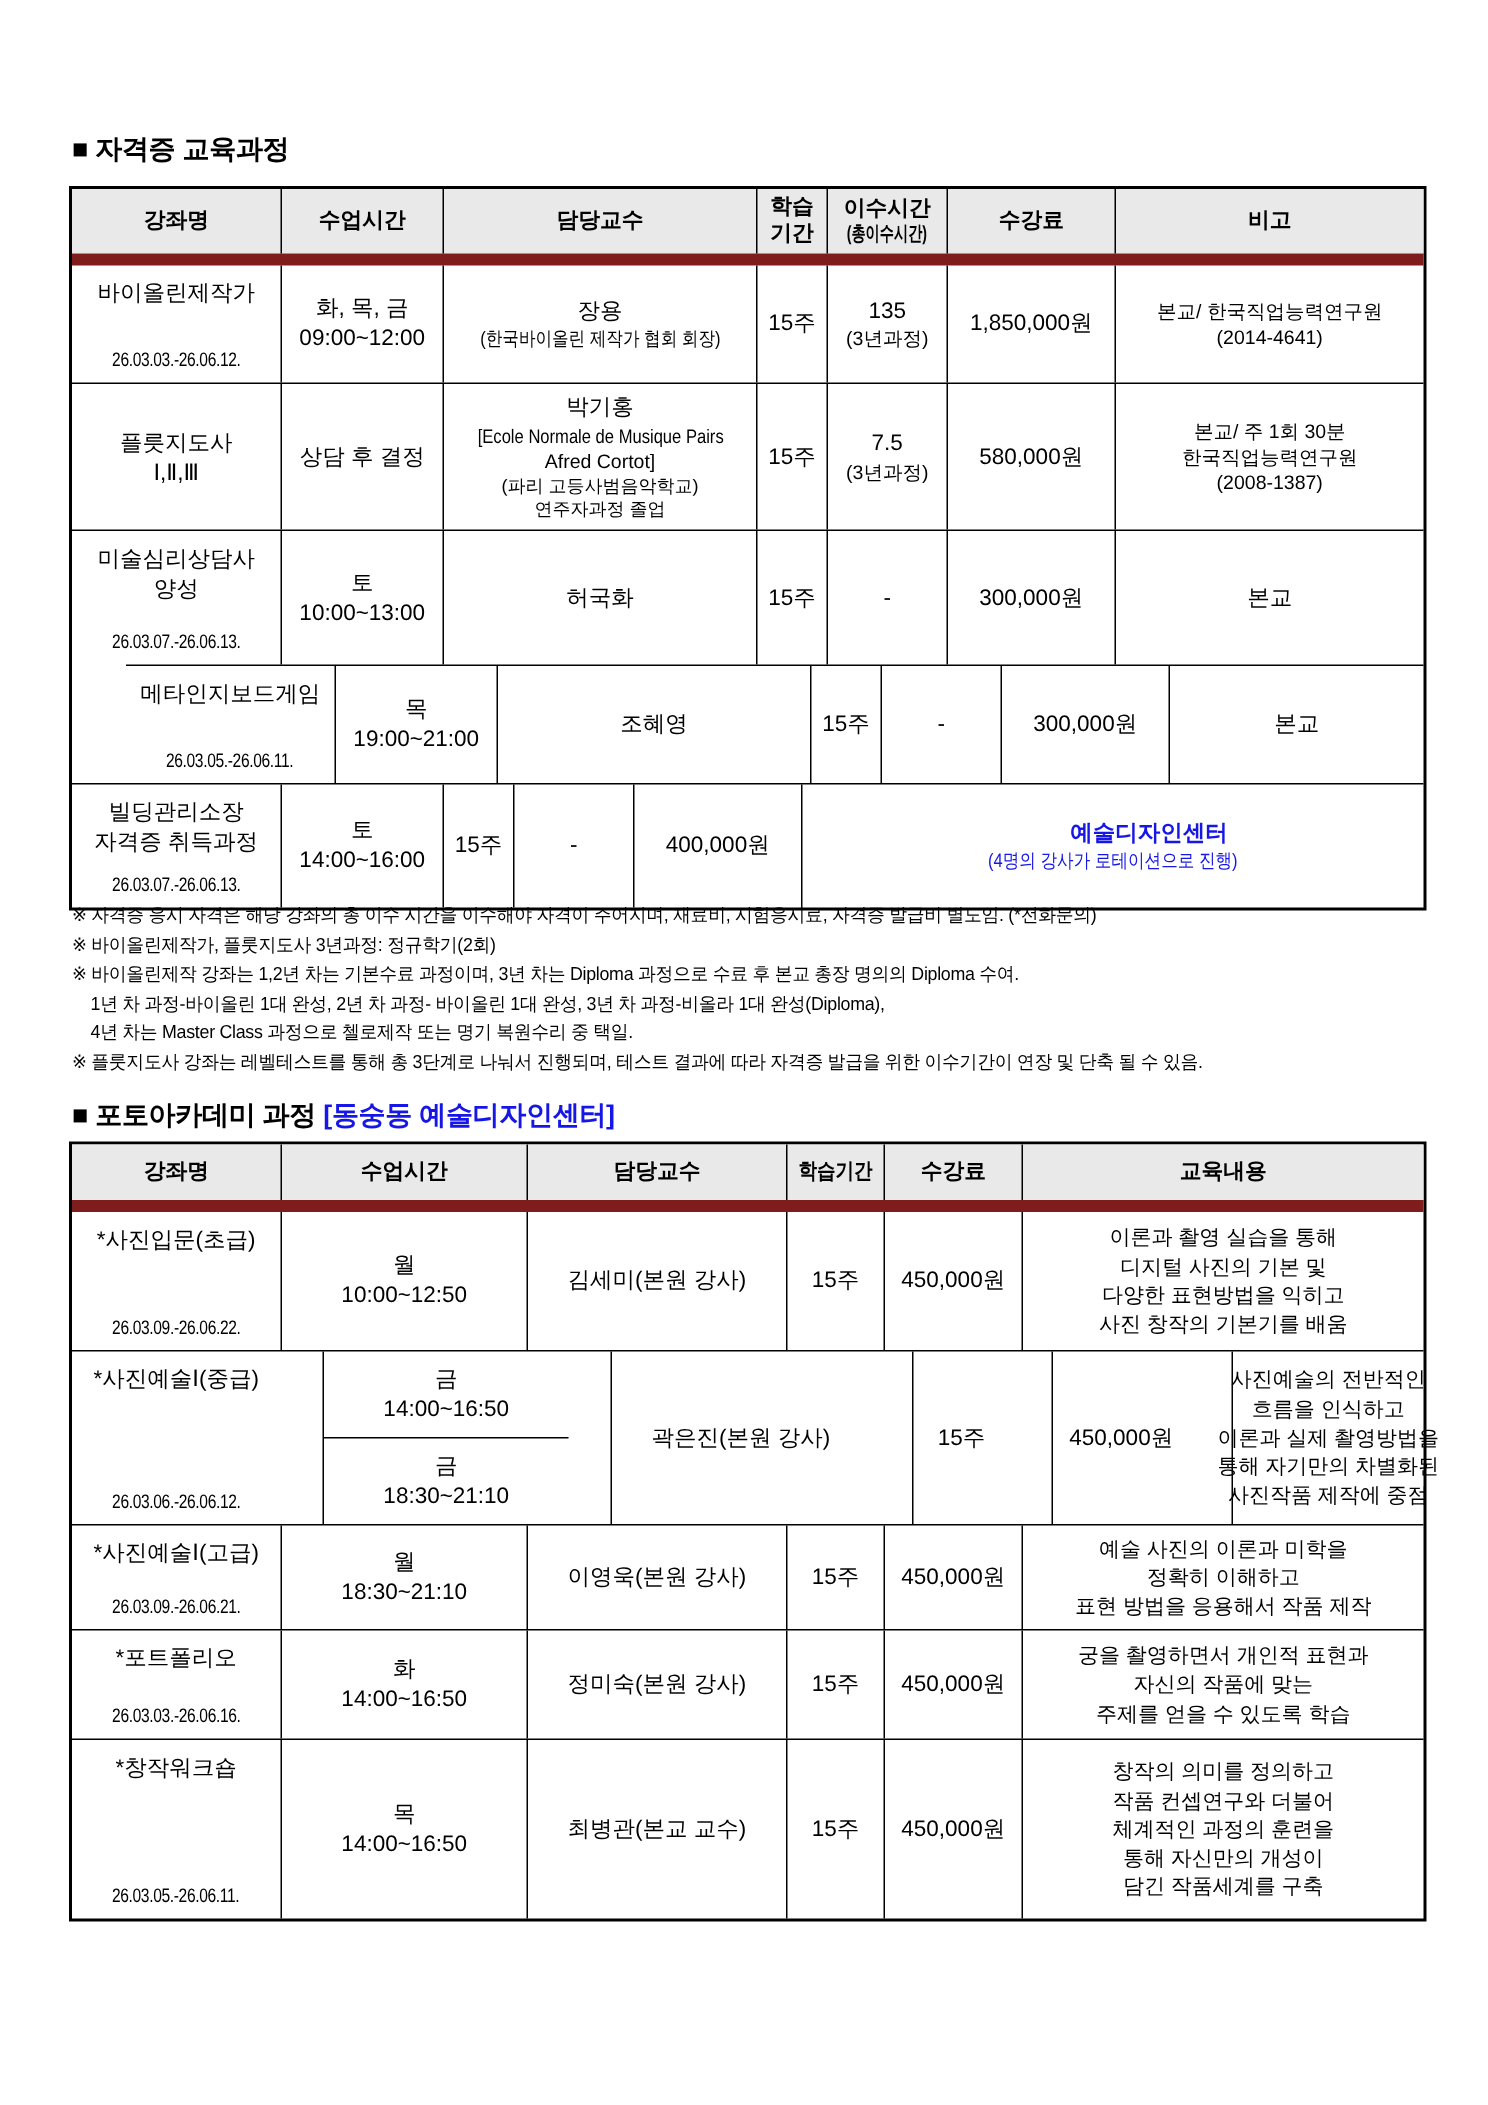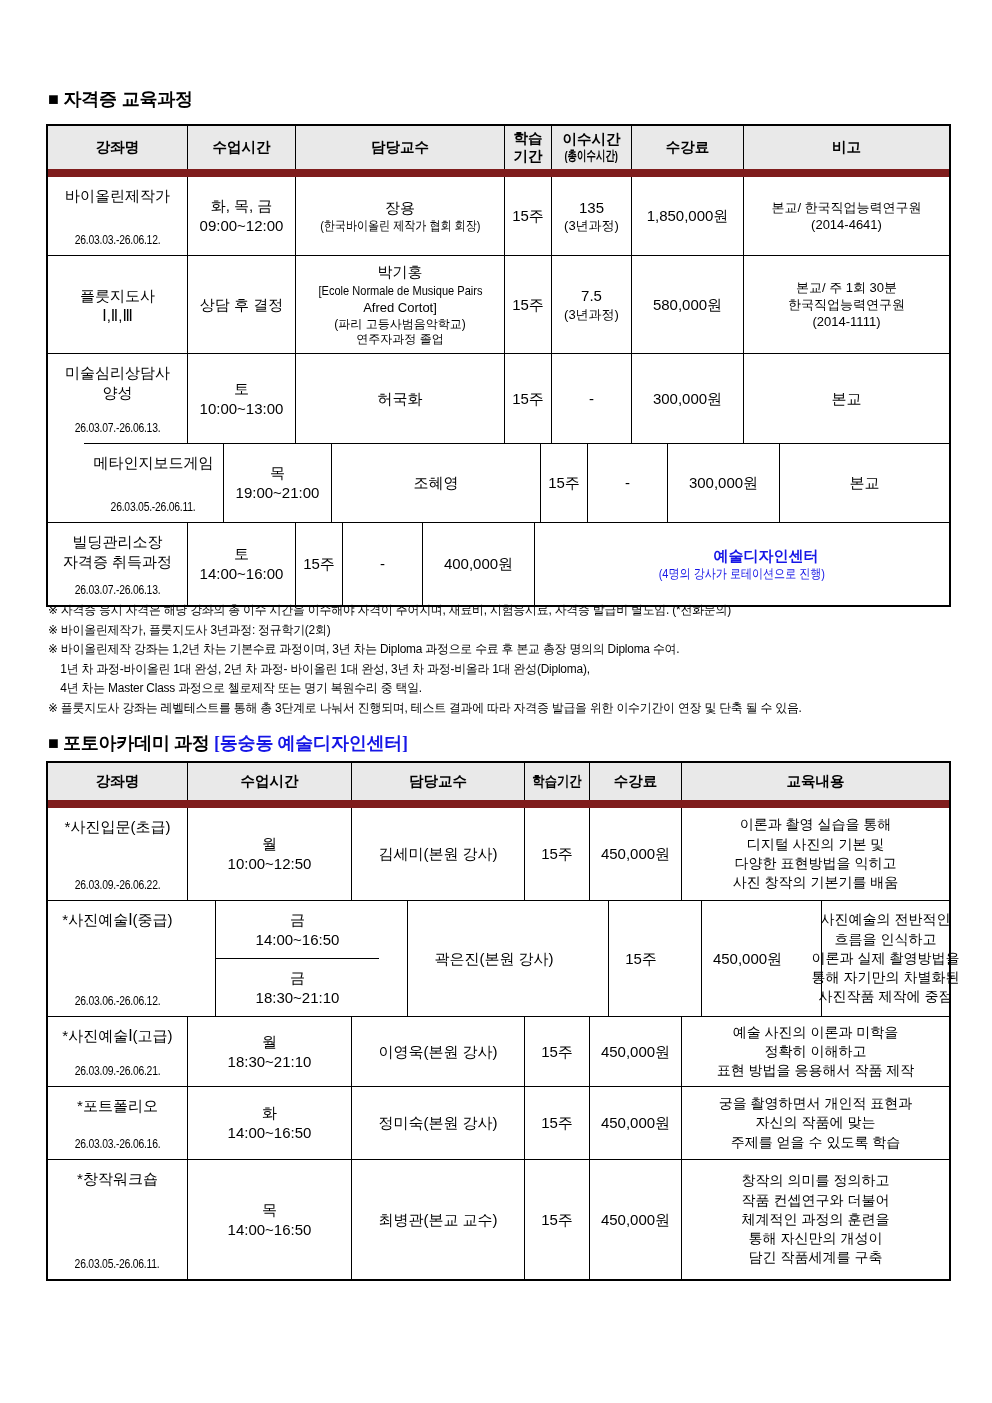--- a/index.html
+++ b/index.html
@@ -3,21 +3,21 @@
 <meta charset="utf-8">
 <style>
   html,body{margin:0;padding:0;background:#fff;}
   .page{
     position:relative;width:992px;height:1403px;background:#fff;
     font-family:"Liberation Sans","DejaVu Sans",sans-serif;color:#000;
     overflow:hidden;
   }
   .sec-title{position:absolute;left:48px;font-size:18px;font-weight:700;letter-spacing:-0.2px;white-space:nowrap;}
   #title1{top:87px;}
-  #title2{top:731px;font-family:Liberation Serif, serif;}
+  #title2{top:731px;}
   .blue-t{color:var(--accent,#1616e6);}
   .doc-table{position:absolute;left:46px;width:905px;border:2px solid #000;box-sizing:border-box;background:#fff;}
   #table1{top:124px;}
   #table2{top:761px;}
   .thead{display:flex;background:#e9e9e9;font-weight:700;}
   #table1 .thead{height:43px;}
   #table2 .thead{height:37px;}
   .trow{display:flex;}
   .thead + .trow{border-top:8px solid #7f1d1d;}
   .trow + .trow{border-top:1px solid #000;}
@@ -138,21 +138,21 @@
         <div class="cell c4">
           <div class="ln">7.5</div>
           <div class="ln sm">(3년과정)</div>
         </div>
         <div class="cell c5">
           <div class="ln">580,000원</div>
         </div>
         <div class="cell c6">
           <div class="ln sm">본교/ 주 1회 30분</div>
           <div class="ln sm">한국직업능력연구원</div>
-          <div class="ln sm">(2014-1111)</div>
+          <div class="ln sm">(2008-1387)</div>
         </div>
       </div>
       <div class="trow" style="height: 89px;">
         <div class="cell c0 namecell">
           <div class="ngroup">
             <div class="ln">미술심리상담사</div>
             <div class="ln">양성</div>
           </div>
           <div class="ln date">26.03.07.-26.06.13.</div>
         </div>

